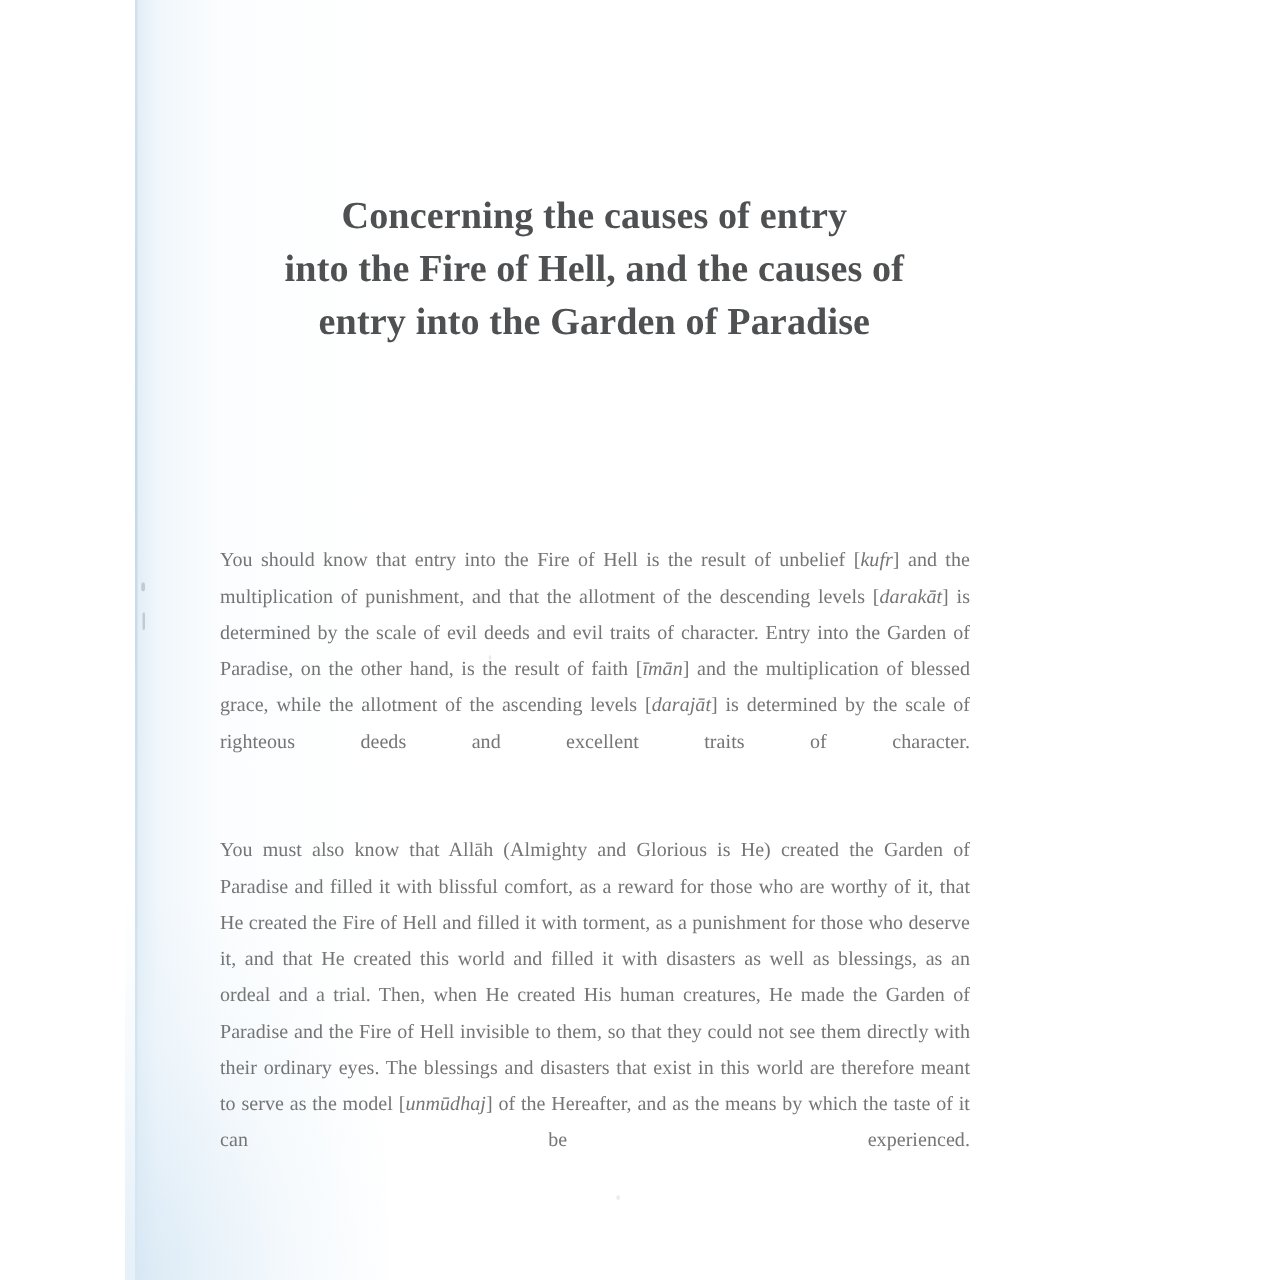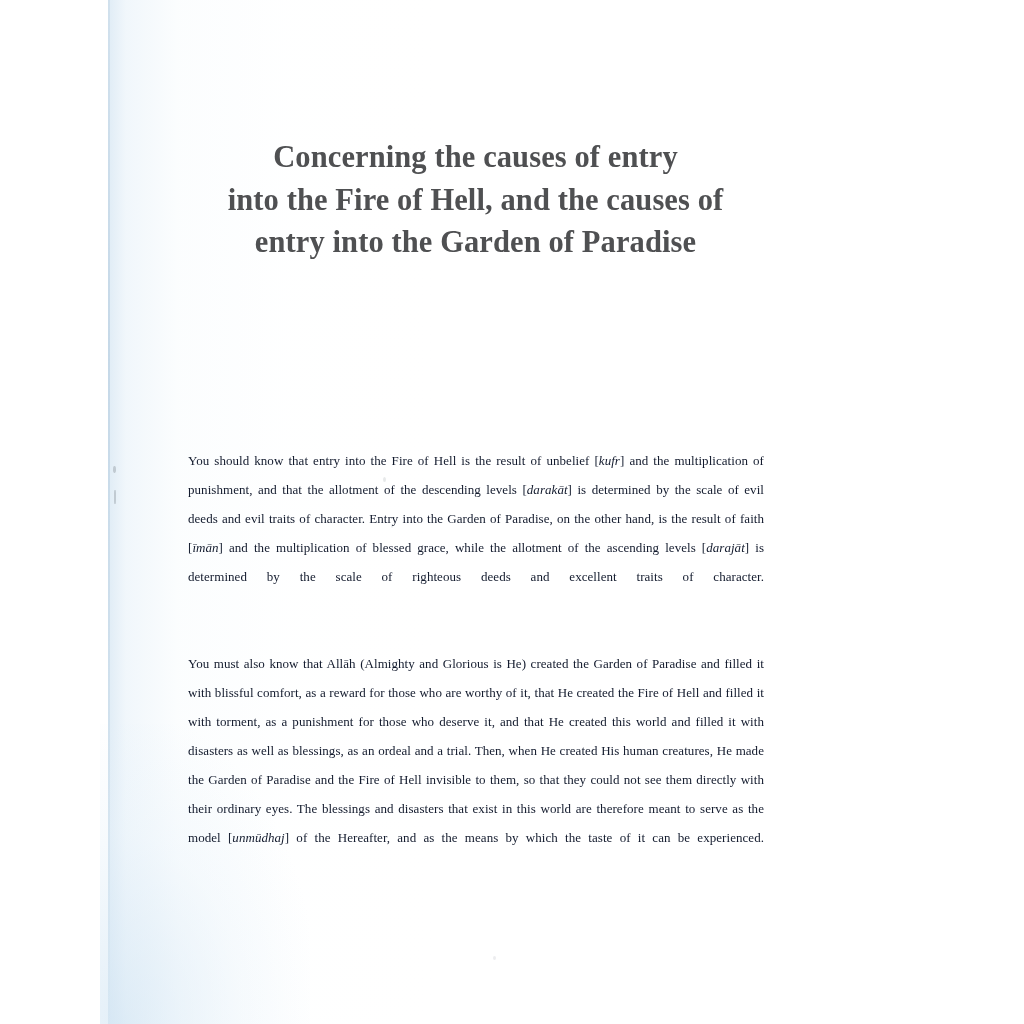--- a/index.html
+++ b/index.html
@@ -74,42 +74,42 @@
   .speck-a { left: 113px; top: 466px; width: 3px;  height: 7px;  border-radius: 40%; }
   .speck-b { left: 114px; top: 490px; width: 2px;  height: 14px; border-radius: 30%; }
   .speck-c { left: 383px; top: 477px; width: 3px;  height: 5px;  border-radius: 50%; opacity: .5; }
   .speck-d { left: 391px; top: 524px; width: 2px;  height: 4px;  border-radius: 50%; opacity: .45; }
   .speck-e { left: 493px; top: 956px; width: 3px;  height: 4px;  border-radius: 50%; opacity: .4; }
 
   
   .chapter-heading {
     position: absolute;
     left: 172px;
-    top: 116px;
+    top: 131px;
     width: 607px;
     text-align: center;
     color: #4d4e50;
     font-size: 30.5px;
     line-height: 42.5px;
     letter-spacing: 0.1px;
     white-space: pre-line;
   }
 
   
   .body-block {
     position: absolute;
     left: 172px;
     top: 430px;
     width: 608px;
   }
 
   .body-paragraph {
-    margin: 16px;
-    color: #0f172a;
-    font-size: 13px;
+    margin: 4px;
+    color: #737373;
+    font-size: 16px;
     line-height: 29.1px;
     text-align: justify;
     text-justify: inter-word;
     letter-spacing: 0.05px;
     word-spacing: 0.2px;
   }
 
   .body-paragraph + .body-paragraph {
     margin-top: 28px;
   }

